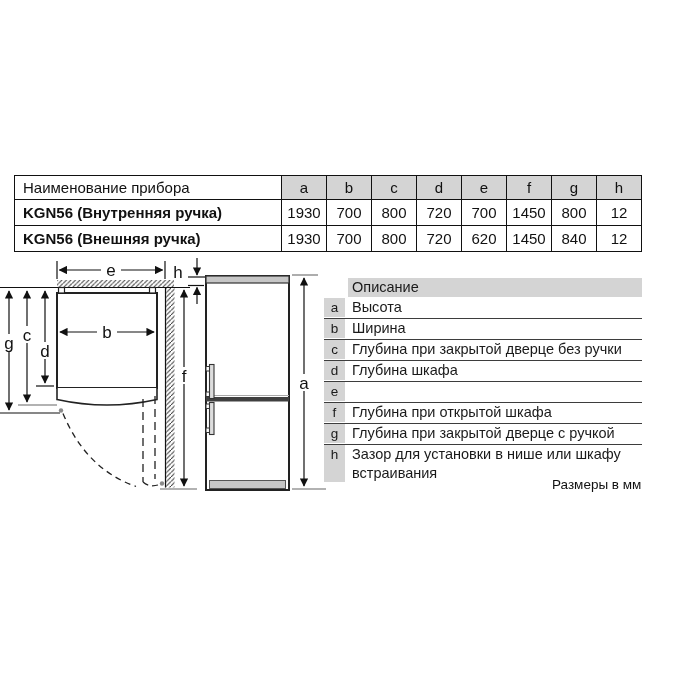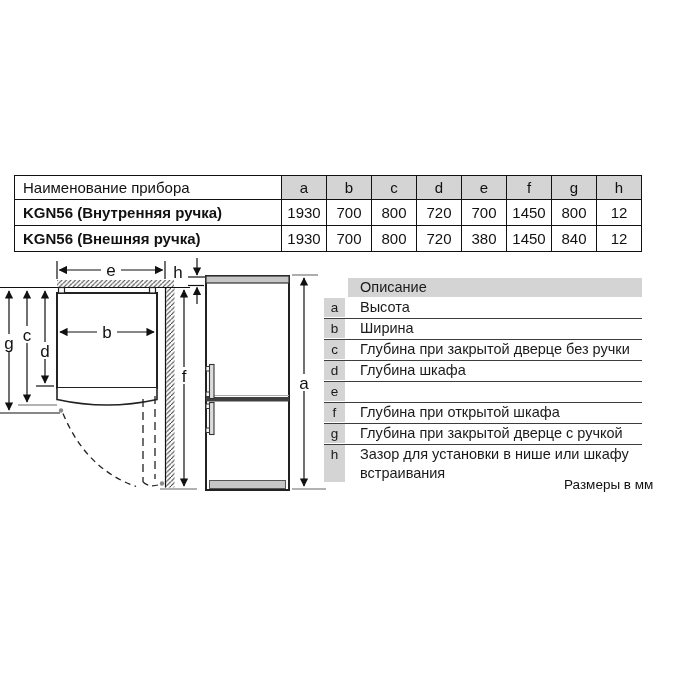--- a/index.html
+++ b/index.html
@@ -26,25 +26,25 @@
   
   .legend { position:absolute; left:324px; top:278px; width:318px; font-size:14.5px; }
   .lrow { display:flex; align-items:stretch; border-bottom:1.1px solid #3d3d3d; }
   .lrow.header, .lrow.last { border-bottom:none; }
   .lrow.header { margin-bottom:1px; }
   .lkey {
     width:21px; background:#d4d4d4; margin-bottom:1px;
     text-align:center; font-size:13.5px; line-height:19px; flex:0 0 21px;
   }
   .lrow.header .lkey { background:transparent; }
-  .ltext { flex:1; margin-left:3px; padding:0 0 0 12px; line-height:19px; }
+  .ltext { flex:1; margin-left:3px; padding:0 0 0 4px; line-height:19px; }
   .lrow.header .ltext { background:#d4d4d4; }
 
   
-  .footnote { position:absolute; left:564px; top:477px; font-size:13.5px; color:#111; }
+  .footnote { position:absolute; left:552px; top:477px; font-size:13.5px; color:#111; }
 
   
   .diagram { position:absolute; left:0; top:252px; }
   .diagram text {
     font-family:"Liberation Sans", sans-serif; font-size:17px;
     fill:#111; text-anchor:middle;
   }
   .dimline { stroke:#111; stroke-width:1.2; fill:none; }
   .thin    { stroke:#111; stroke-width:1.2; fill:none; }
   .grayline{ stroke:#999; stroke-width:1.6; fill:none; }
@@ -90,21 +90,21 @@
       <td class="num">1450</td>
       <td class="num">800</td>
       <td class="num">12</td>
     </tr>
     <tr>
       <td class="name">KGN56 (Внешняя ручка)</td>
       <td class="num">1930</td>
       <td class="num">700</td>
       <td class="num">800</td>
       <td class="num">720</td>
-      <td class="num">380</td>
+      <td class="num">620</td>
       <td class="num">1450</td>
       <td class="num">840</td>
       <td class="num">12</td>
     </tr>
   </tbody>
     </table>
 
   <svg class="diagram" width="335" height="252" viewBox="0 252 335 252">
     <defs>
       <marker id="arr" viewBox="0 0 10 10" refX="9" refY="5" markerWidth="7" markerHeight="7" orient="auto-start-reverse">

